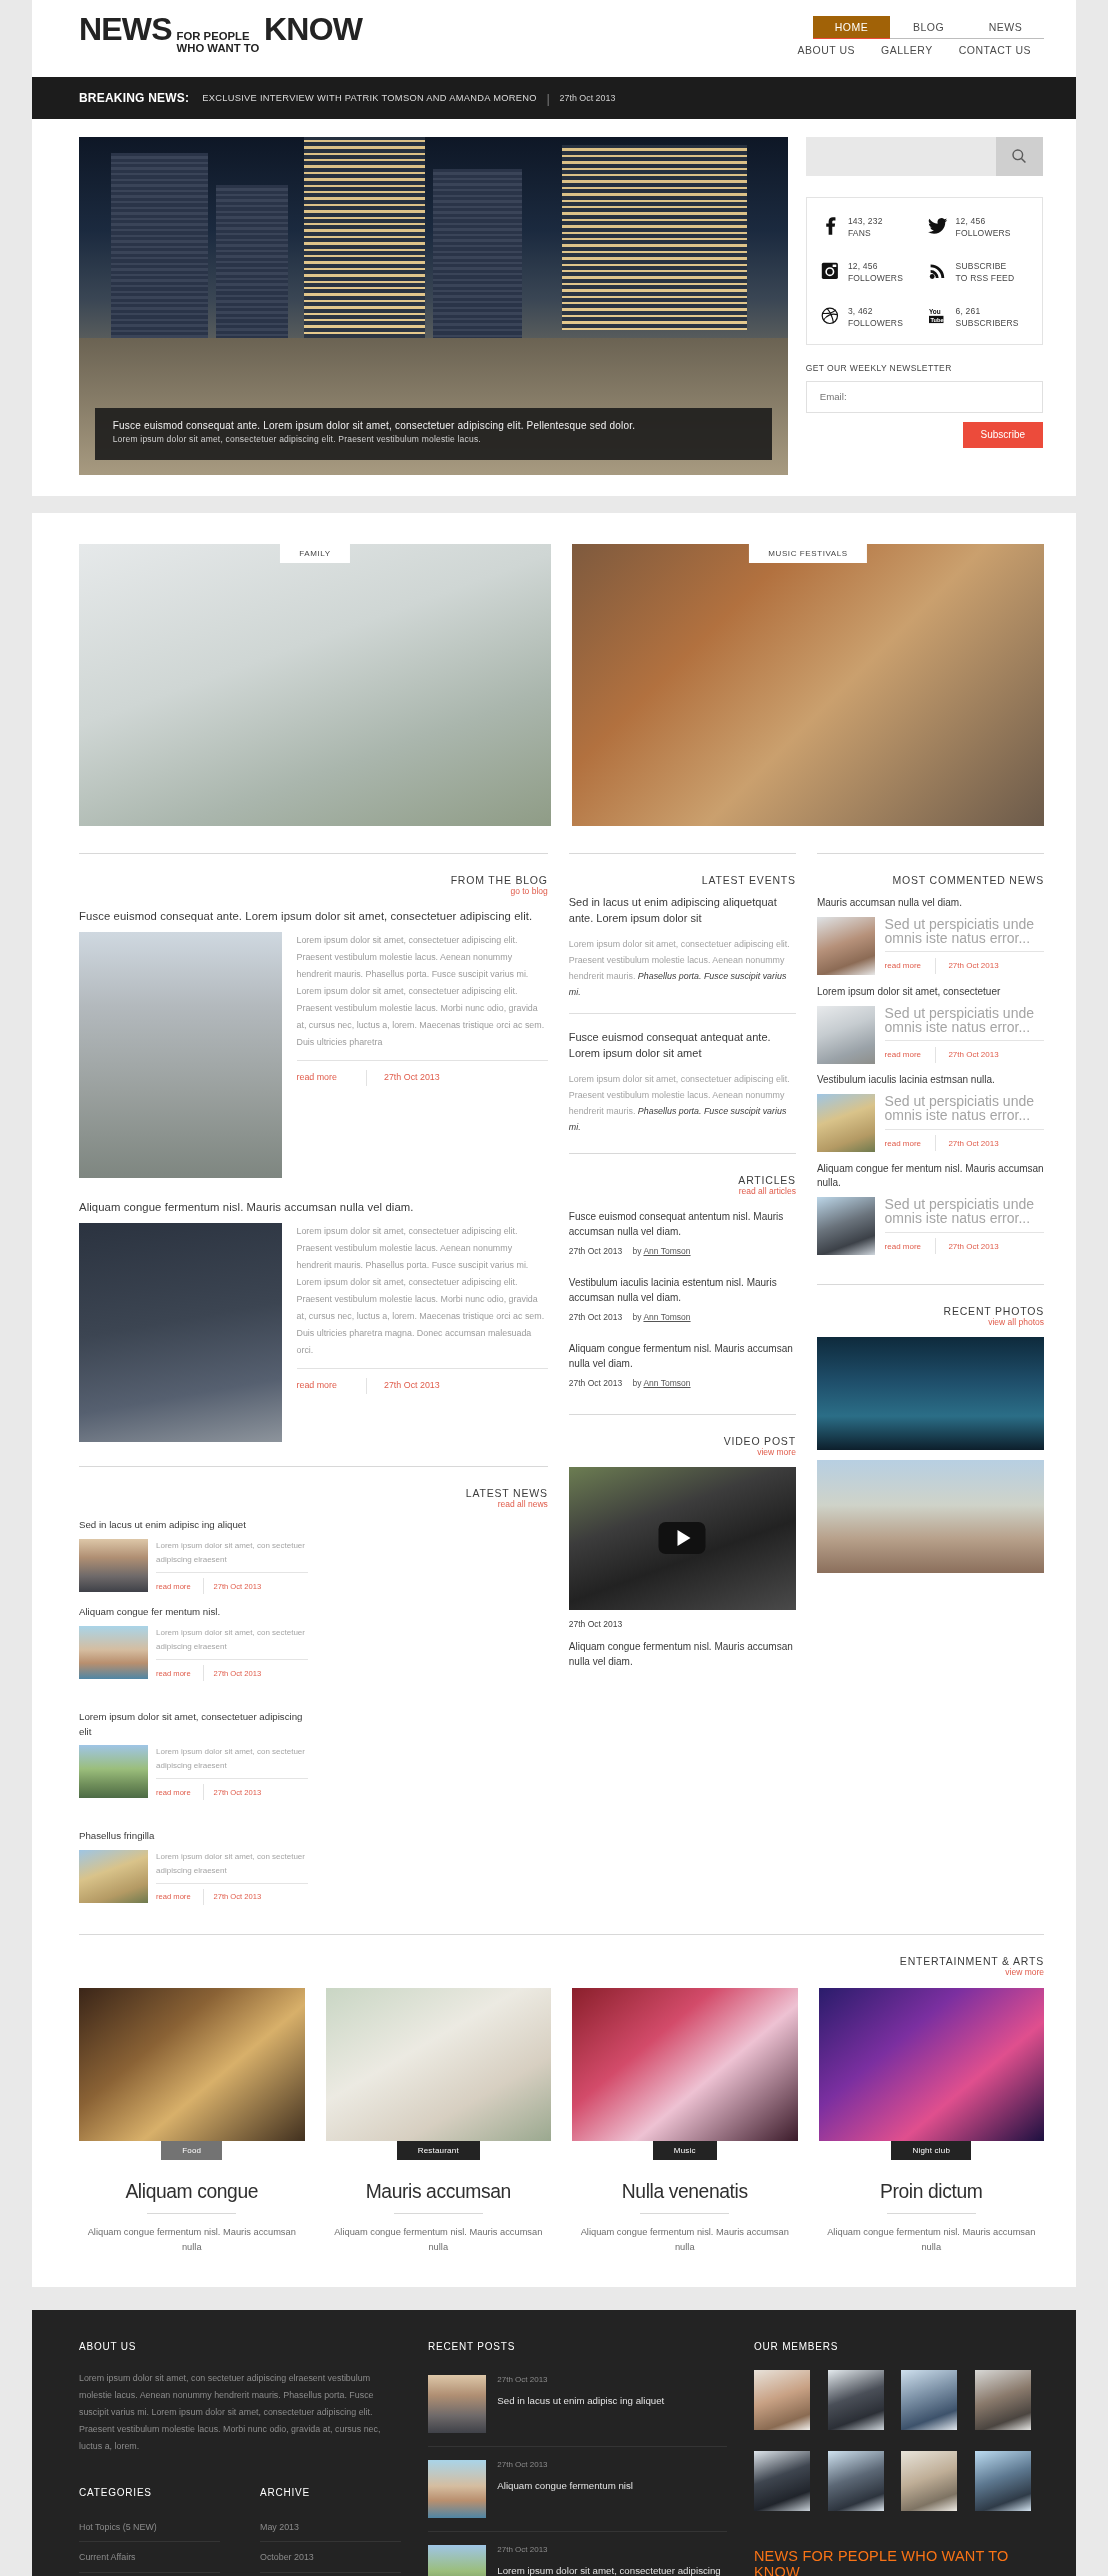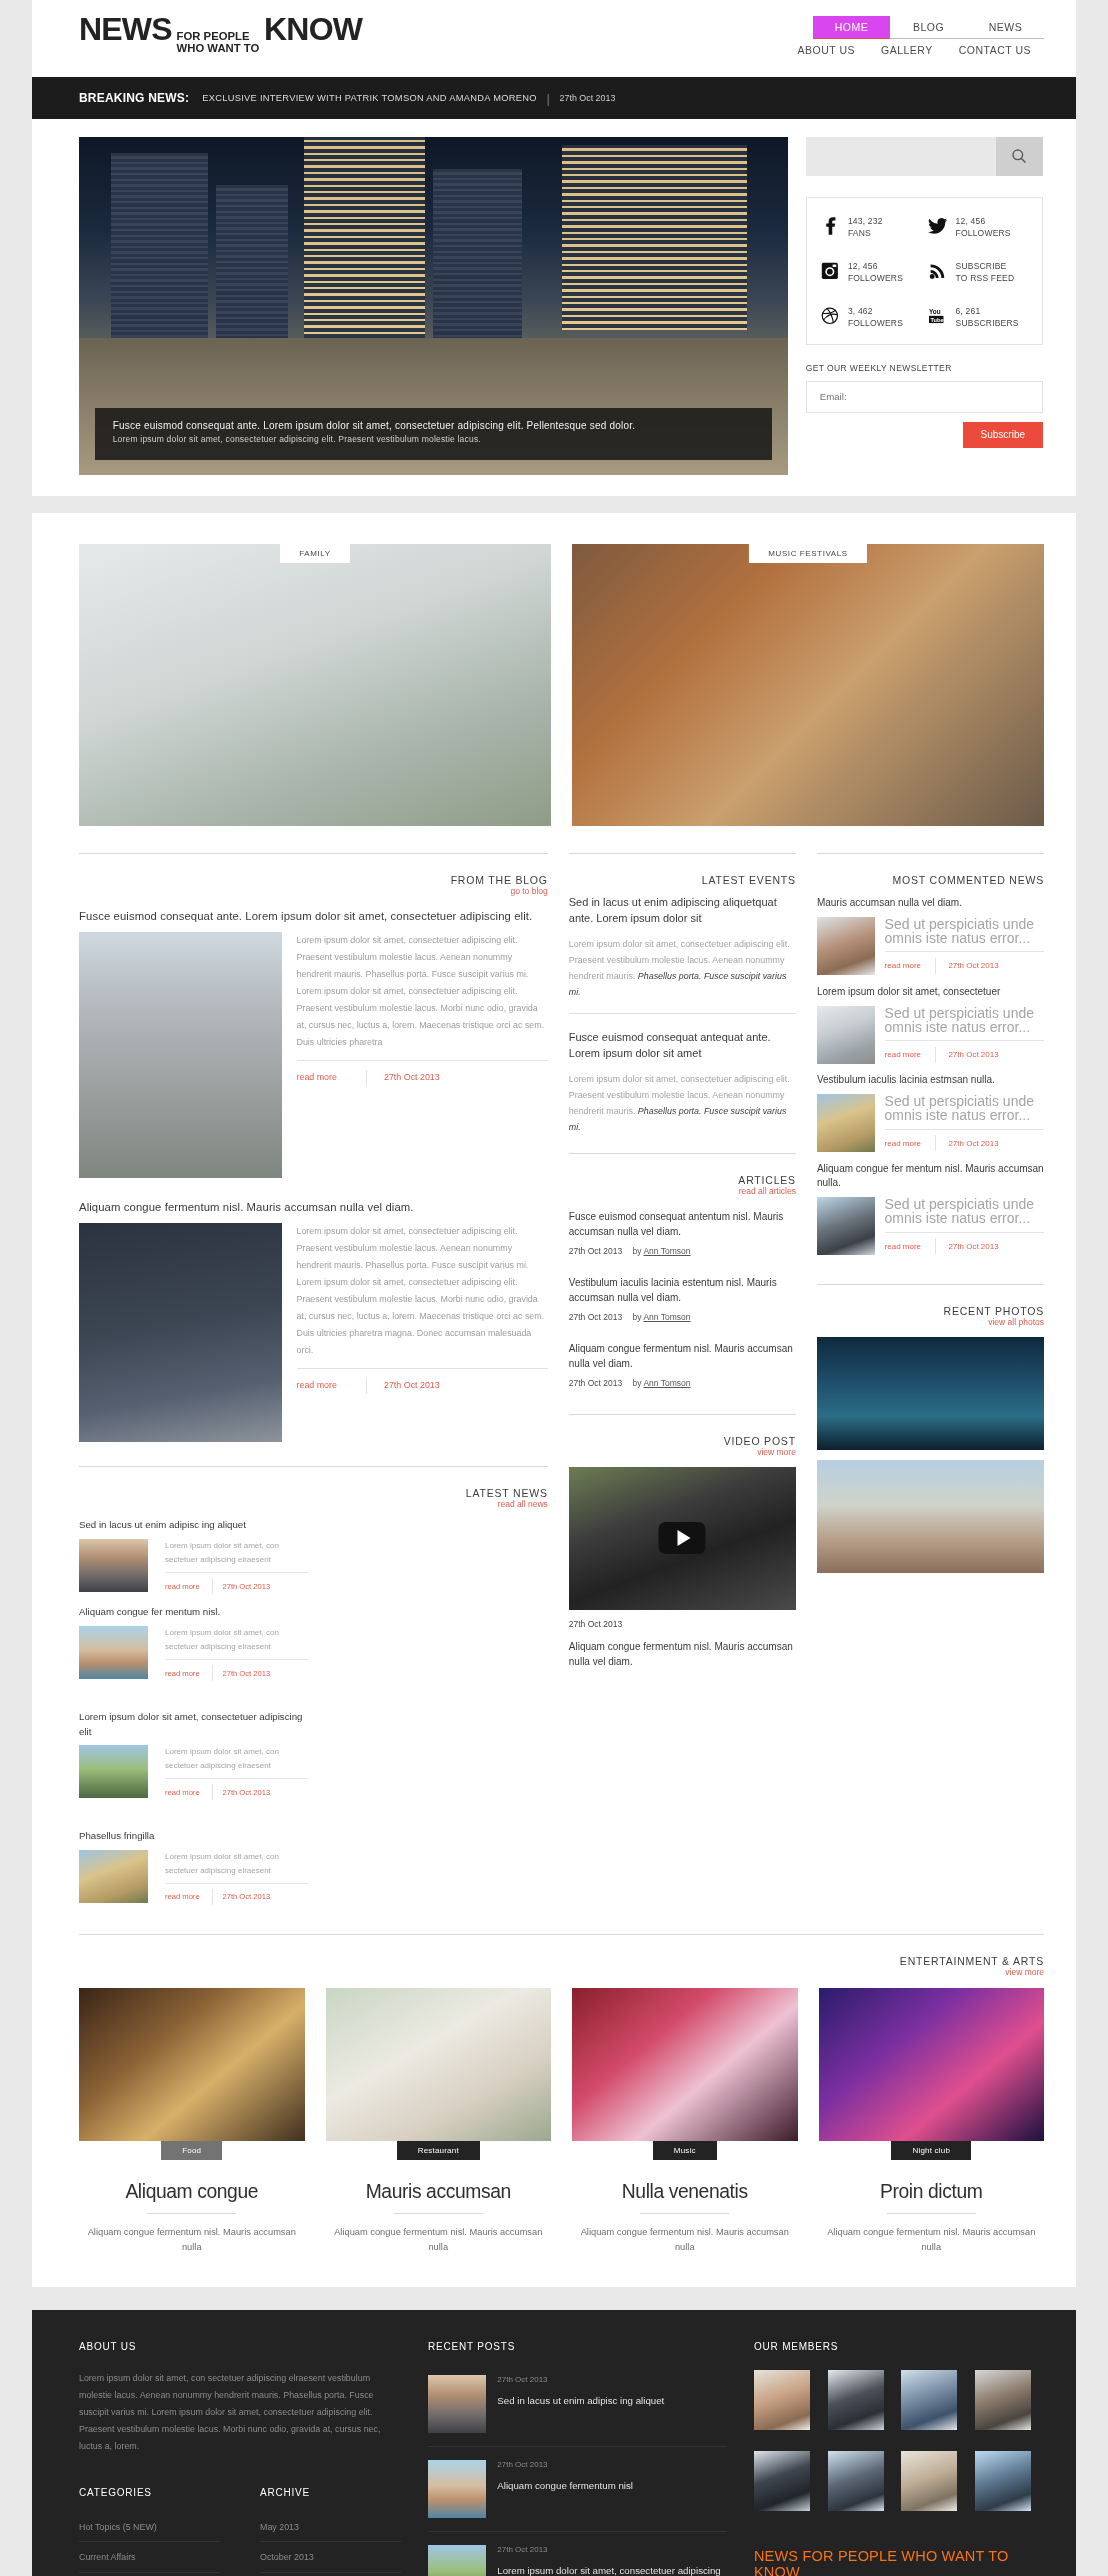--- a/index.html
+++ b/index.html
@@ -19,21 +19,21 @@
   .logo-news { font-size: 32px; font-weight: bold; letter-spacing: -0.8px; color: #232323; font-family: "Liberation Sans", sans-serif; }
   .logo-mid { font-size: 11.3px; font-weight: bold; line-height: 12px; color: #232323; margin: 0 4.8px; letter-spacing: 0px; }
   .logo-mid div { white-space: nowrap; }
   .logo-know { font-size: 32px; font-weight: bold; letter-spacing: -0.8px; color: #232323; }
   .nav { margin-left: auto; padding-top: 4.8px; }
   .nav-row { display: flex; justify-content: flex-end; }
   .nav-item {
     font-size: 10.5px; color: #4a4a4a; padding: 4.8px 13px 5.6px; letter-spacing: 0.5px;
     border-bottom: 0.8px solid #bdbdbd; text-align: center; min-width: 77px; cursor: pointer;
   }
-  .nav-item.active { background: #d946ef; color: #fff; border-bottom-color: #ec4b3b; }
+  .nav-item.active { background: #a16207; color: #fff; border-bottom-color: #ec4b3b; }
   .nav-row2 .nav-item { border-bottom: none; }
 
   
   .breaking { background: #1c1c1c; width: 1044px; margin: 0 auto; height: 42px; display: flex; align-items: center; padding: 0 47px; }
   .breaking-label { color: #fff; font-weight: bold; font-size: 12px; letter-spacing: 0.2px; }
   .breaking-text { color: #dcdcdc; font-size: 9.3px; letter-spacing: 0.3px; margin-left: 13px; }
   .breaking-sep { color: #777; margin: 0 9.7px; }
   .breaking-date { color: #cfcfcf; font-size: 8.9px; }
 
   
@@ -109,21 +109,21 @@
   .mc-right { flex: 1; }
   .mc-text { font-size: 14px; color: #a5a5a5; line-height: 14px; }
   .mc-meta { margin-top: 6.4px; border-top: 0.8px solid #e4e4e4; padding-top: 5.6px; display: flex; align-items: center; }
   .mc-meta .r { color: #e05c4b; font-size: 8px; width: 50px; cursor: pointer; }
   .mc-meta .d { color: #e05c4b; font-size: 8px; margin-left: 13px; }
 
   
   .ln-grid { display: flex; flex-wrap: wrap; gap: 11.3px 16px; margin-top: 9.7px; }
   .ln-item { width: 229px; }
   .ln-title { font-size: 9.7px; color: #3a3a3a; line-height: 14.5px; min-height: 14.5px; }
-  .ln-body { display: flex; gap: 17px; margin-top: 6.4px; }
+  .ln-body { display: flex; gap: 8px; margin-top: 6.4px; }
   .ln-thumb { width: 69px; height: 53px; flex: 0 0 69px; }
   .ln-right { flex: 1; }
   .ln-text { font-size: 8px; color: #a5a5a5; line-height: 13.7px; }
   .ln-meta { margin-top: 5.6px; border-top: 0.8px solid #e4e4e4; padding-top: 4.8px; display: flex; align-items: center; }
   .ln-meta .r { color: #e05c4b; font-size: 7.6px; width: 47px; cursor: pointer; }
   .ln-meta .d { color: #e05c4b; font-size: 7.6px; margin-left: 9.7px; }
 
   
   .video-frame { position: relative; width: 100%; height: 143px; margin-top: 9.7px; overflow: hidden; }
   .play-btn { position: absolute; top: 50%; left: 50%; transform: translate(-50%,-50%); width: 47px; height: 32px; background: #111; border-radius: 7.2px; display: flex; align-items: center; justify-content: center; cursor: pointer; }

